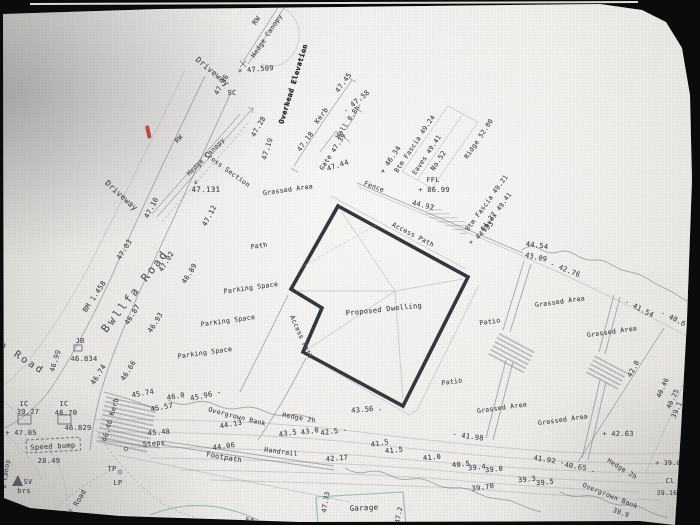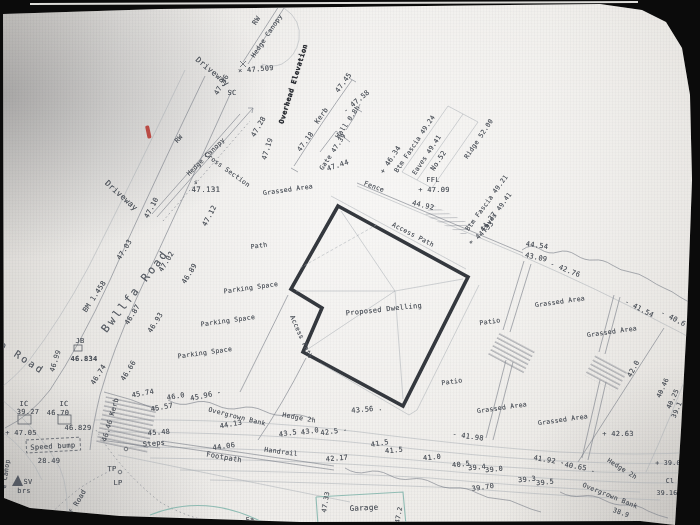--- a/index.html
+++ b/index.html
@@ -172,27 +172,27 @@
         <span class="lbl" style="left: 125px; top: 250px; font-size: 7px; transform: translate(-50%, -50%) rotate(-58deg);">47.03</span>
         <span class="lbl" style="left: 167px; top: 262px; font-size: 7px; transform: translate(-50%, -50%) rotate(-58deg);">47.02</span>
         <span class="lbl" style="left: 190px; top: 274px; font-size: 7px; transform: translate(-50%, -50%) rotate(-58deg);">46.89</span>
         <span class="lbl big" style="left: 135px; top: 291px; font-size: 11px; transform: translate(-50%, -50%) rotate(-52deg);">Bwllfa Road</span>
         <span class="lbl" style="left: 95px; top: 297px; font-size: 7px; transform: translate(-50%, -50%) rotate(-56deg);">BM 1.458</span>
         <span class="lbl" style="left: 133px; top: 315px; font-size: 7px; transform: translate(-50%, -50%) rotate(-58deg);">46.87</span>
         <span class="lbl" style="left: 156px; top: 323px; font-size: 7px; transform: translate(-50%, -50%) rotate(-58deg);">46.93</span>
         <span class="lbl big" style="left: 22px; top: 358px; font-size: 10px; transform: translate(-50%, -50%) rotate(33deg);">p Road</span>
         <span class="lbl" style="left: 80px; top: 341px; font-size: 7px; transform: translate(-50%, -50%) rotate(0deg);">JB</span>
         <span class="lbl" style="left: 56px; top: 361px; font-size: 7px; transform: translate(-50%, -50%) rotate(-72deg);">46.99</span>
-        <span class="lbl" style="left: 84px; top: 359px; font-size: 7px; transform: translate(-50%, -50%) rotate(0deg); font-weight: bold;">46.834</span>
+        <span class="lbl" style="left: 84px; top: 359px; font-size: 7px; transform: translate(-50%, -50%) rotate(0deg);">46.834</span>
         <span class="lbl" style="left: 99px; top: 375px; font-size: 7px; transform: translate(-50%, -50%) rotate(-58deg);">46.74</span>
         <span class="lbl" style="left: 129px; top: 371px; font-size: 7px; transform: translate(-50%, -50%) rotate(-58deg);">46.66</span>
         <span class="lbl" style="left: 24px; top: 404px; font-size: 7px; transform: translate(-50%, -50%) rotate(0deg);">IC</span>
         <span class="lbl" style="left: 28px; top: 412px; font-size: 7px; transform: translate(-50%, -50%) rotate(0deg);">39.27</span>
         <span class="lbl" style="left: 64px; top: 404px; font-size: 7px; transform: translate(-50%, -50%) rotate(0deg);">IC</span>
-        <span class="lbl" style="left: 58px; top: 413px; font-size: 7px; transform: translate(-50%, -50%) rotate(0deg); text-align: right;">46.70</span>
+        <span class="lbl" style="left: 66px; top: 413px; font-size: 7px; transform: translate(-50%, -50%) rotate(0deg); text-align: right;">46.70</span>
         <span class="lbl" style="left: 21px; top: 433px; font-size: 7px; transform: translate(-50%, -50%) rotate(0deg);">+ 47.05</span>
         <span class="lbl" style="left: 78px; top: 428px; font-size: 7px; transform: translate(-50%, -50%) rotate(0deg); text-align: right;">46.829</span>
         <span class="lbl" style="left: 111px; top: 420px; font-size: 7px; transform: translate(-50%, -50%) rotate(-74deg);">46.46 Kerb</span>
         <span class="lbl" style="left: 53px; top: 447px; font-size: 7px; transform: translate(-50%, -50%) rotate(-3deg);">Speed bump</span>
         <span class="lbl" style="left: 49px; top: 461px; font-size: 7px; transform: translate(-50%, -50%) rotate(0deg);">28.49</span>
         <span class="lbl" style="left: 118px; top: 447px; font-size: 7px; transform: translate(-50%, -50%) rotate(0deg); margin-top: 36px;">LP</span>
         <span class="lbl" style="left: 112px; top: 469px; font-size: 7px; transform: translate(-50%, -50%) rotate(0deg);">TP</span>
         <span class="lbl" style="left: 28px; top: 482px; font-size: 7px; transform: translate(-50%, -50%) rotate(0deg);">SV</span>
         <span class="lbl" style="left: 24px; top: 491px; font-size: 7px; transform: translate(-50%, -50%) rotate(0deg);">brs</span>
         <span class="lbl" style="left: 77px; top: 504px; font-size: 7px; transform: translate(-50%, -50%) rotate(-60deg);">of Road</span>
@@ -204,21 +204,21 @@
         <span class="lbl" style="left: 413px; top: 235px; font-size: 6.5px; transform: translate(-50%, -50%) rotate(27deg);">Access Path</span>
         <span class="lbl" style="left: 301px; top: 337px; font-size: 6.5px; transform: translate(-50%, -50%) rotate(66deg);">Access Path</span>
         <span class="lbl" style="left: 384px; top: 310px; font-size: 7px; transform: translate(-50%, -50%) rotate(-6deg);">Proposed Dwelling</span>
         <span class="lbl" style="left: 374px; top: 187px; font-size: 6.5px; transform: translate(-50%, -50%) rotate(20deg);">Fence</span>
         <span class="lbl" style="left: 391px; top: 160px; font-size: 7px; transform: translate(-50%, -50%) rotate(-56deg);">+ 46.34</span>
         <span class="lbl" style="left: 415px; top: 144px; font-size: 6.5px; transform: translate(-50%, -50%) rotate(-56deg);">Btm Fascia 49.24</span>
         <span class="lbl" style="left: 427px; top: 155px; font-size: 6.5px; transform: translate(-50%, -50%) rotate(-56deg);">Eaves 49.41</span>
         <span class="lbl" style="left: 439px; top: 161px; font-size: 7px; transform: translate(-50%, -50%) rotate(-56deg);">No.52</span>
         <span class="lbl" style="left: 479px; top: 139px; font-size: 6.5px; transform: translate(-50%, -50%) rotate(-56deg);">Ridge 52.00</span>
         <span class="lbl" style="left: 433px; top: 180px; font-size: 7px; transform: translate(-50%, -50%) rotate(0deg);">FFL</span>
-        <span class="lbl" style="left: 434px; top: 190px; font-size: 7px; transform: translate(-50%, -50%) rotate(0deg);">+ 47.09</span>
+        <span class="lbl" style="left: 434px; top: 190px; font-size: 7px; transform: translate(-50%, -50%) rotate(0deg);">+ 86.99</span>
         <span class="lbl" style="left: 423px; top: 206px; font-size: 7px; transform: translate(-50%, -50%) rotate(14deg);">44.92</span>
         <span class="lbl" style="left: 487px; top: 203px; font-size: 6.5px; transform: translate(-50%, -50%) rotate(-54deg);">Btm Fascia 49.21</span>
         <span class="lbl" style="left: 497px; top: 212px; font-size: 6.5px; transform: translate(-50%, -50%) rotate(-54deg);">Eaves 49.41</span>
         <span class="lbl" style="left: 489px; top: 222px; font-size: 7px; transform: translate(-50%, -50%) rotate(-54deg);">44.27</span>
         <span class="lbl" style="left: 482px; top: 234px; font-size: 7px; transform: translate(-50%, -50%) rotate(-45deg);">* 44.33</span>
         <span class="lbl" style="left: 537px; top: 246px; font-size: 7px; transform: translate(-50%, -50%) rotate(8deg);">44.54</span>
         <span class="lbl" style="left: 536px; top: 258px; font-size: 7px; transform: translate(-50%, -50%) rotate(12deg);">43.09</span>
         <span class="lbl" style="left: 565px; top: 270px; font-size: 7px; transform: translate(-50%, -50%) rotate(22deg);">- 42.76</span>
         <span class="lbl" style="left: 639px; top: 309px; font-size: 7px; transform: translate(-50%, -50%) rotate(28deg);">- 41.54</span>
         <span class="lbl" style="left: 673px; top: 319px; font-size: 7px; transform: translate(-50%, -50%) rotate(28deg);">- 40.6</span>

